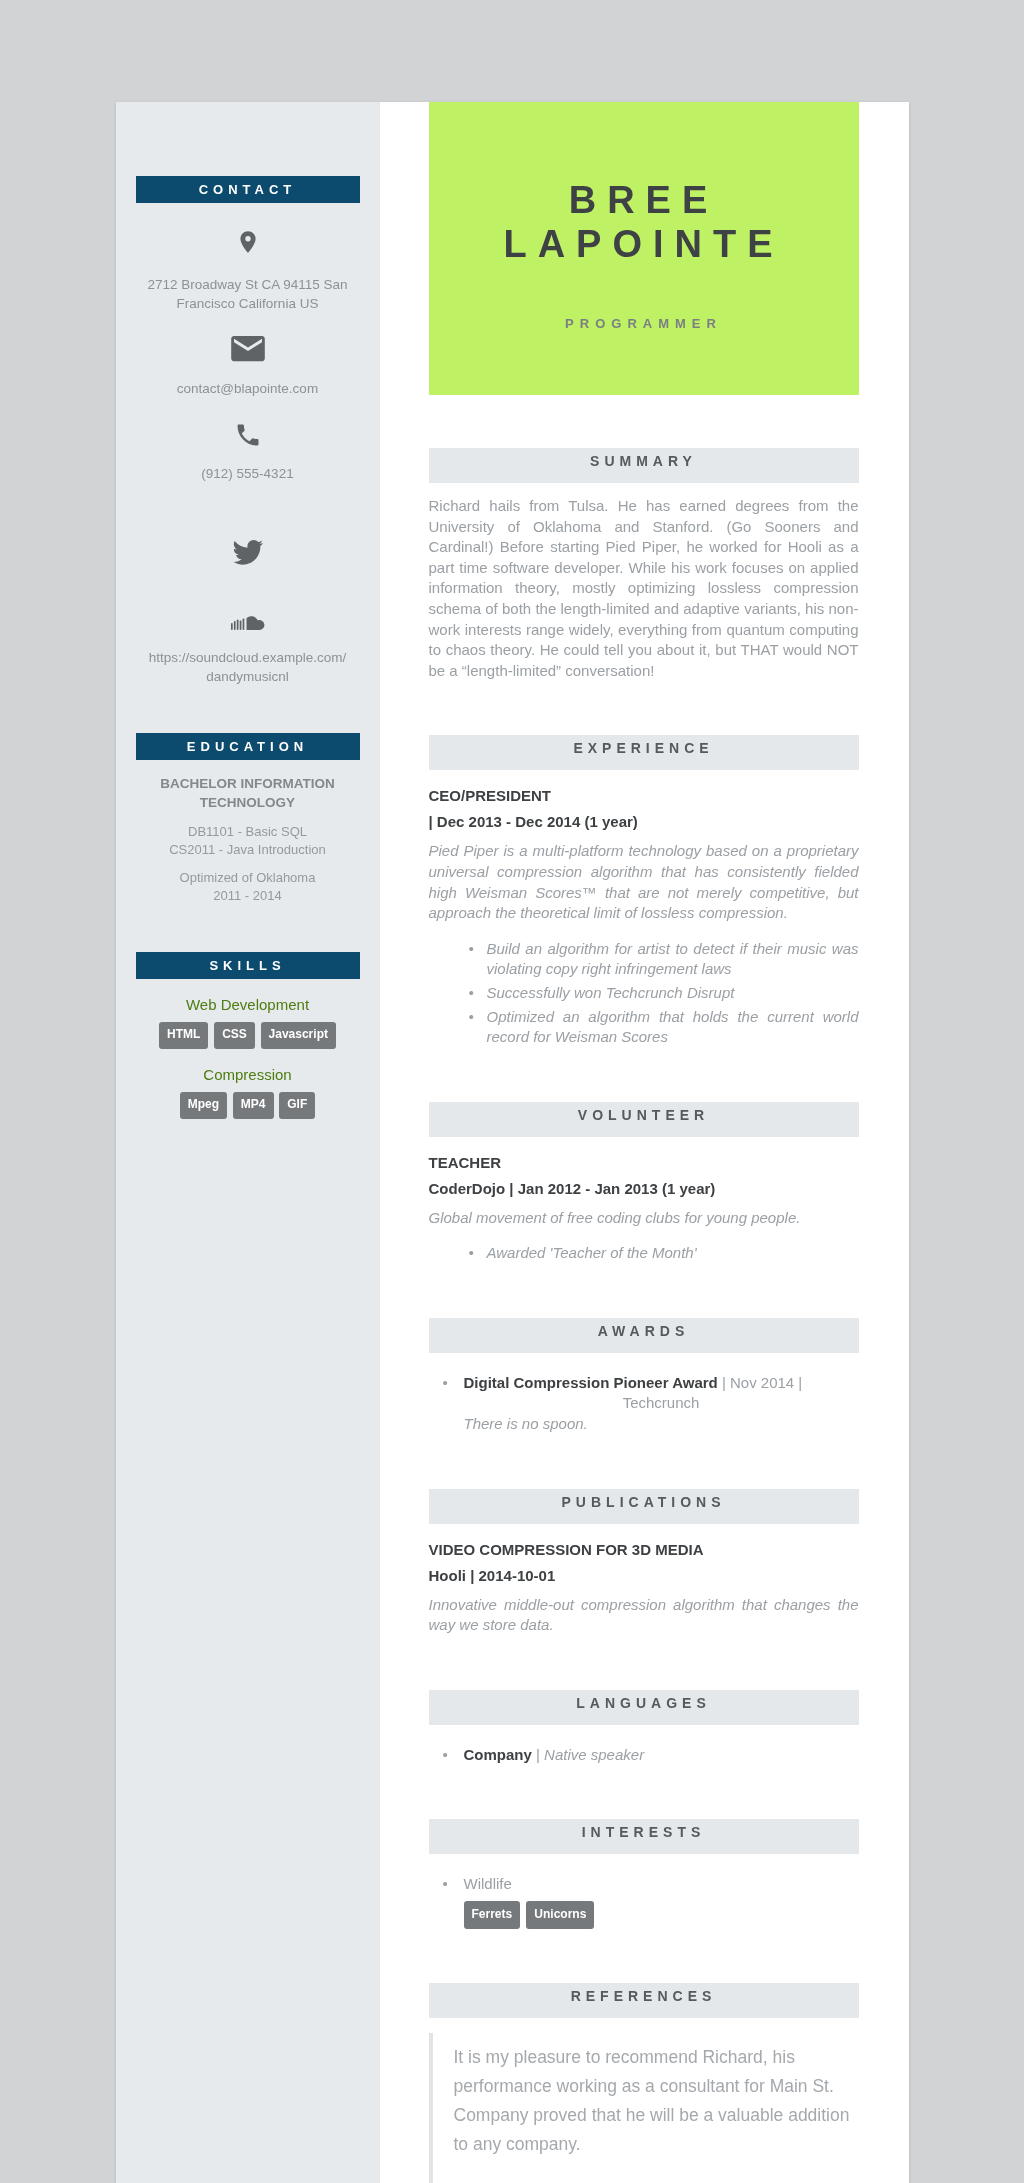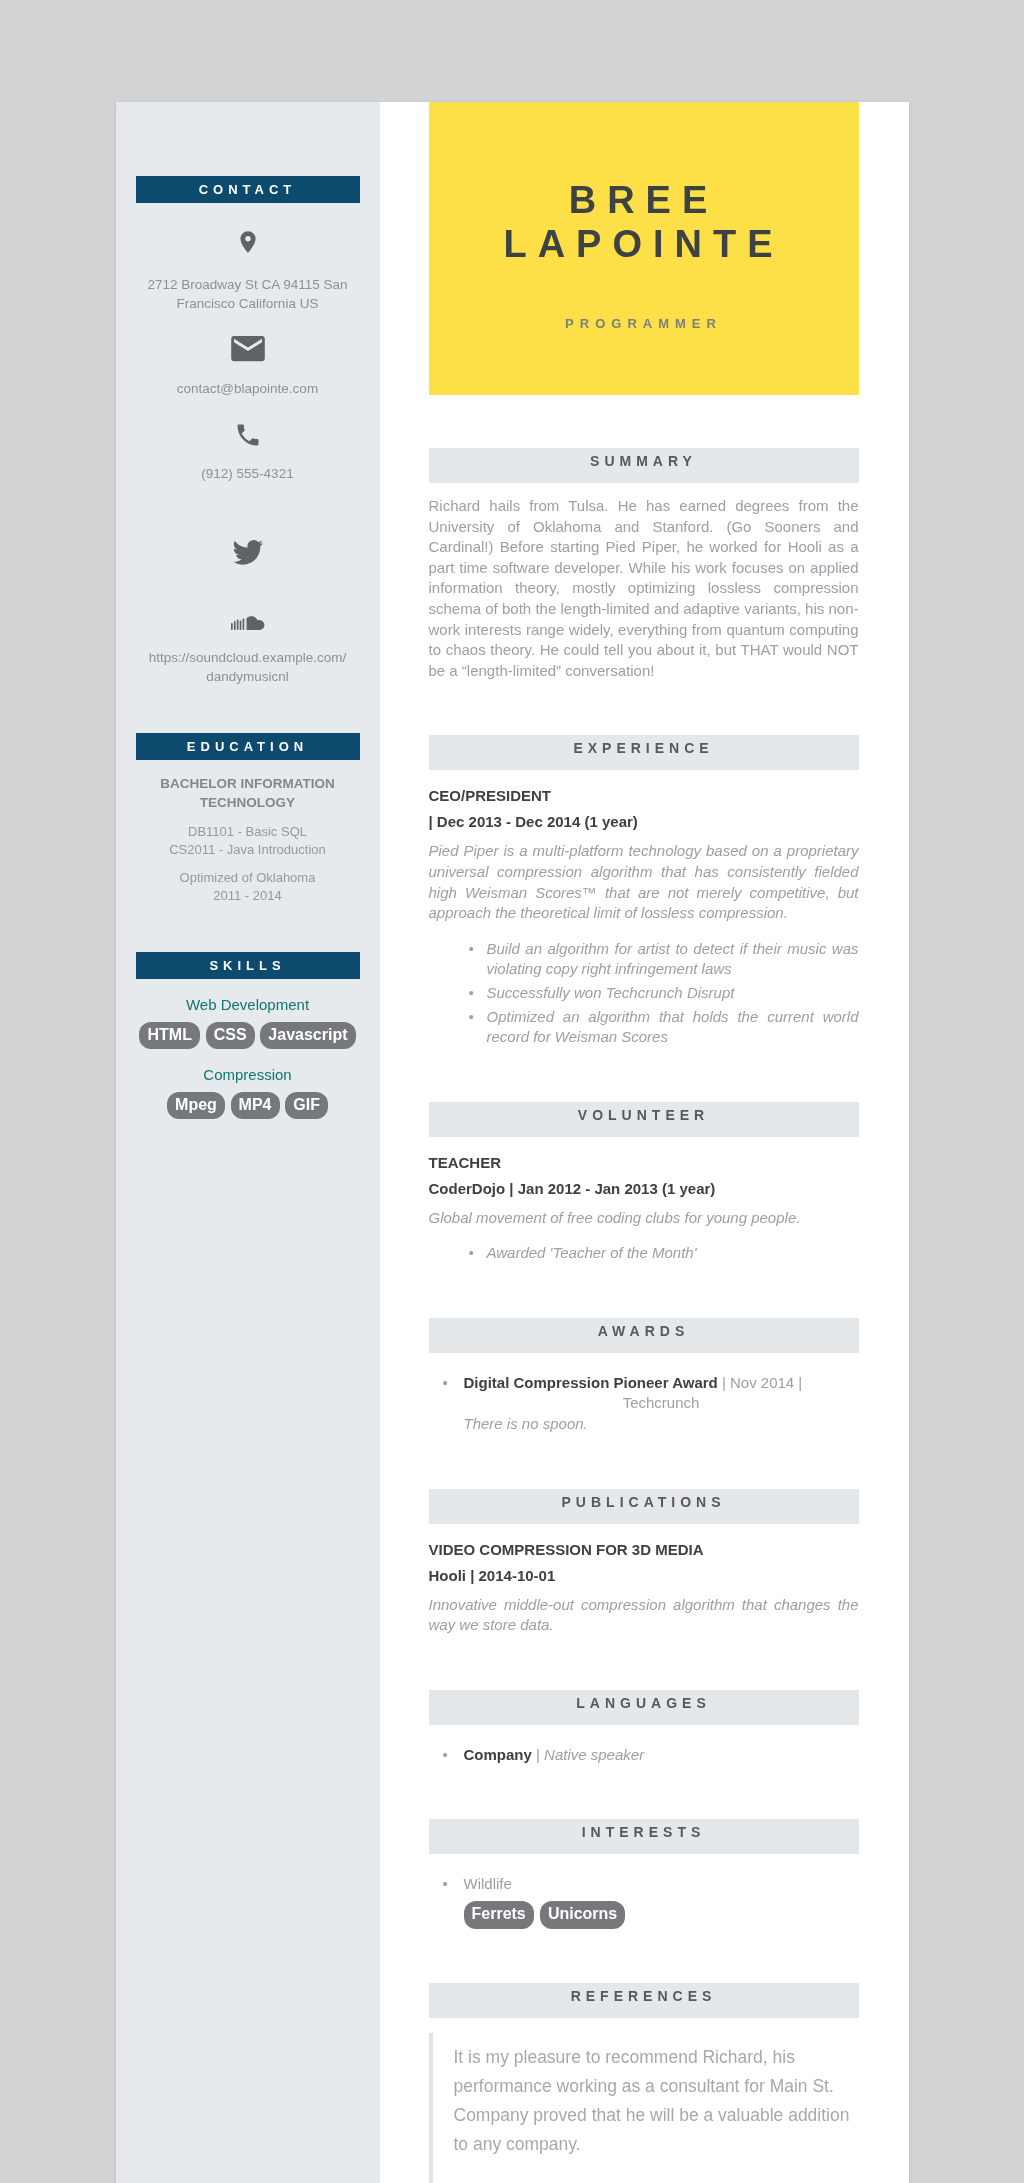--- a/index.html
+++ b/index.html
@@ -48,39 +48,39 @@
   .side-url { word-break: break-all; }
   .edu-title {
     font-weight: bold;
     color: #84888c;
     margin-bottom: 11px;
     line-height: 19px;
   }
   .edu-lines { color: #9599a0; font-size: 13px; line-height: 18.5px; }
   .edu-group { margin-bottom: 9px; }
   .side-section { margin-top: 46px; }
-  .skill-group-name { color: #0f766e; font-size: 15px; margin: 16px 0 8px 0; }
+  .skill-group-name { color: #4d7c0f; font-size: 15px; margin: 16px 0 8px 0; }
   .badge {
     display: inline-block;
     background: #76797c;
     color: #ffffff;
-    font-size: 16px;
+    font-size: 12px;
     font-weight: bold;
     padding: 3px 8px 4px 8px;
-    border-radius: 12px;
+    border-radius: 3px;
     margin: 0 1px;
   }
   
   .main {
     flex: 1;
     padding: 0 50px 60px 49px;
     width: 430px;
   }
   .hero {
-    background: #fde047;
+    background: #bef264;
     height: 293px;
     margin-bottom: 53px;
     display: flex;
     flex-direction: column;
     align-items: center;
     justify-content: center;
     text-align: center;
   }
   .hero-name {
     font-size: 38px;

